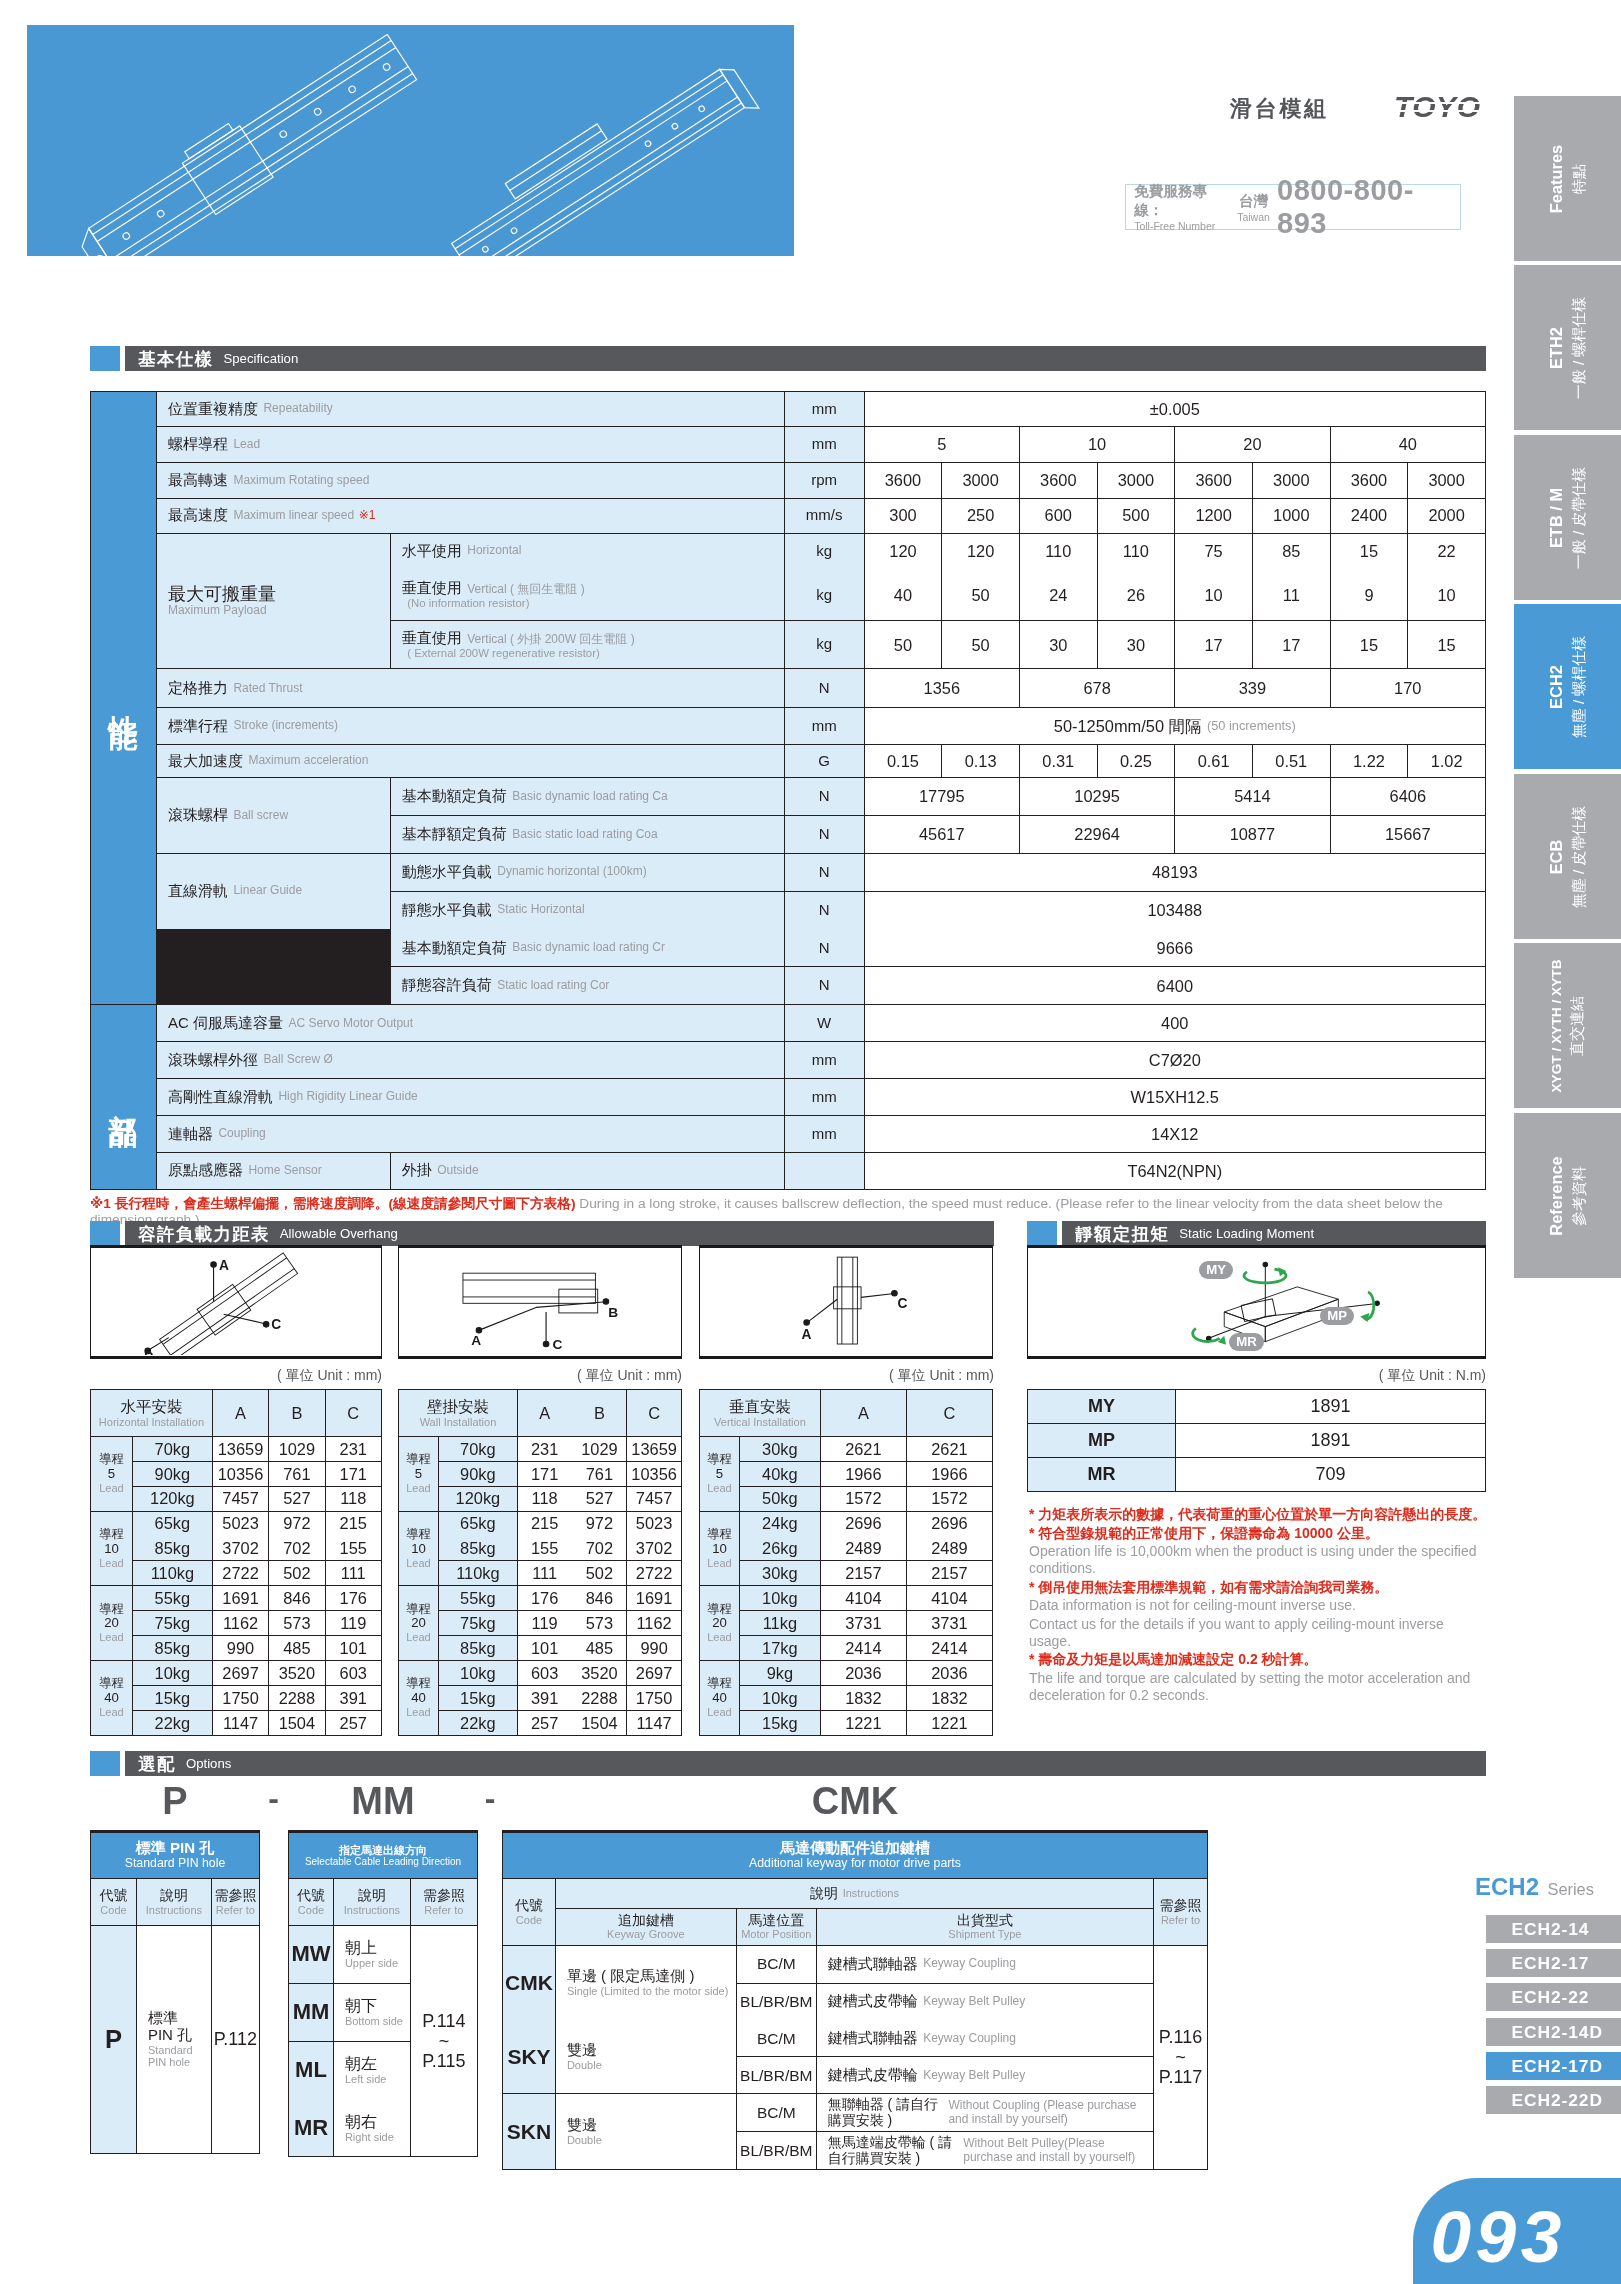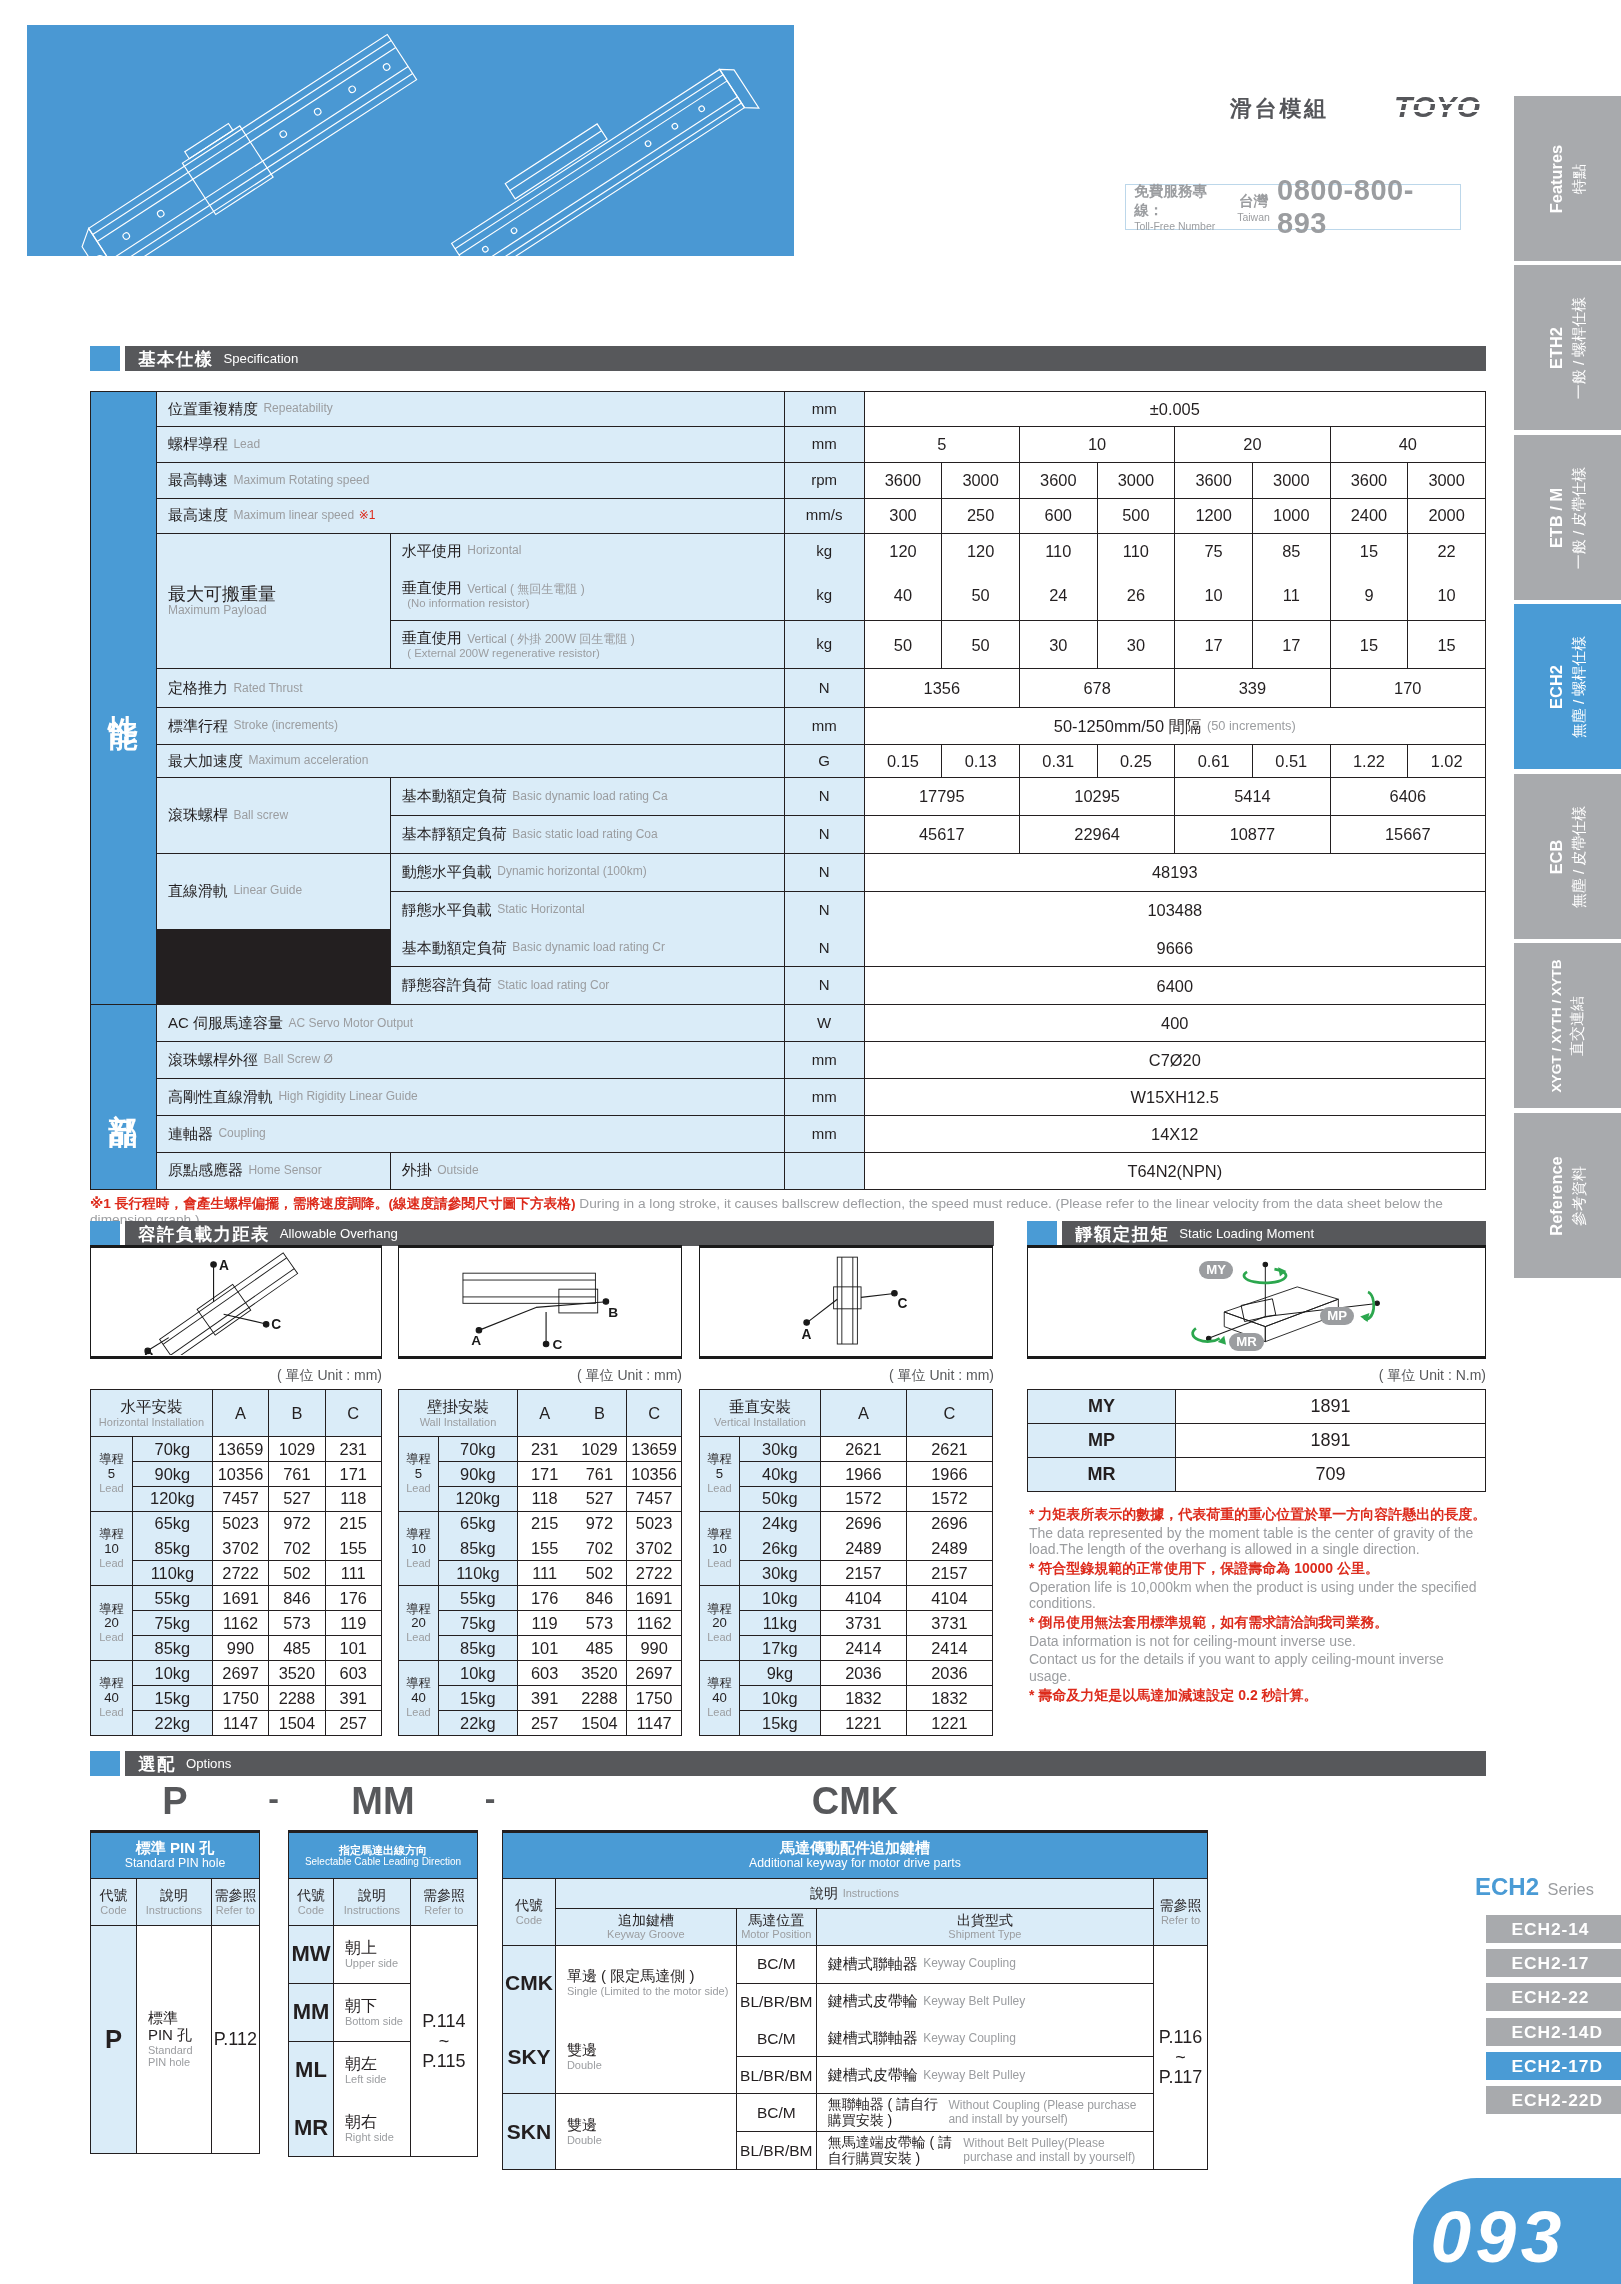--- a/index.html
+++ b/index.html
@@ -725,27 +725,27 @@
     <div class="c lb" style="grid-area:1/1/2/2;font-weight:bold;font-size:18px">MY</div>
     <div class="c v" style="grid-area:1/2/2/3;font-size:18px">1891</div>
     <div class="c lb" style="grid-area:2/1/3/2;font-weight:bold;font-size:18px">MP</div>
     <div class="c v" style="grid-area:2/2/3/3;font-size:18px">1891</div>
     <div class="c lb" style="grid-area:3/1/4/2;font-weight:bold;font-size:18px">MR</div>
     <div class="c v" style="grid-area:3/2/4/3;font-size:18px">709</div>
   </div>
 
   <div class="abs" style="left:1029px;top:1506px;width:459px">
     <div class="note red" style="font-weight:bold">* 力矩表所表示的數據，代表荷重的重心位置於單一方向容許懸出的長度。</div>
-    <div class="note en">The data represented by the moment table is the center of gravity of the load.The length of the overhang is allowed in a single direction.</div>
     <div class="note red" style="font-weight:bold">* 符合型錄規範的正常使用下，保證壽命為 10000 公里。</div>
     <div class="note en">Operation life is 10,000km when the product is using under the specified conditions.</div>
     <div class="note red" style="font-weight:bold">* 倒吊使用無法套用標準規範，如有需求請洽詢我司業務。</div>
     <div class="note en">Data information is not for ceiling-mount inverse use.</div>
     <div class="note en">Contact us for the details if you want to apply ceiling-mount inverse usage.</div>
     <div class="note red" style="font-weight:bold">* 壽命及力矩是以馬達加減速設定 0.2 秒計算。</div>
+    <div class="note en">The life and torque are calculated by setting the motor acceleration and deceleration for 0.2 seconds.</div>
   </div>
 
   <div class="abs shead" style="left:90px;top:1751px;width:1396px;height:25px">
     <div class="sq"></div>
     <div class="bar">
         <span class="t">選配</span>
         <span class="s">Options</span>
       </div>
   </div>
 

